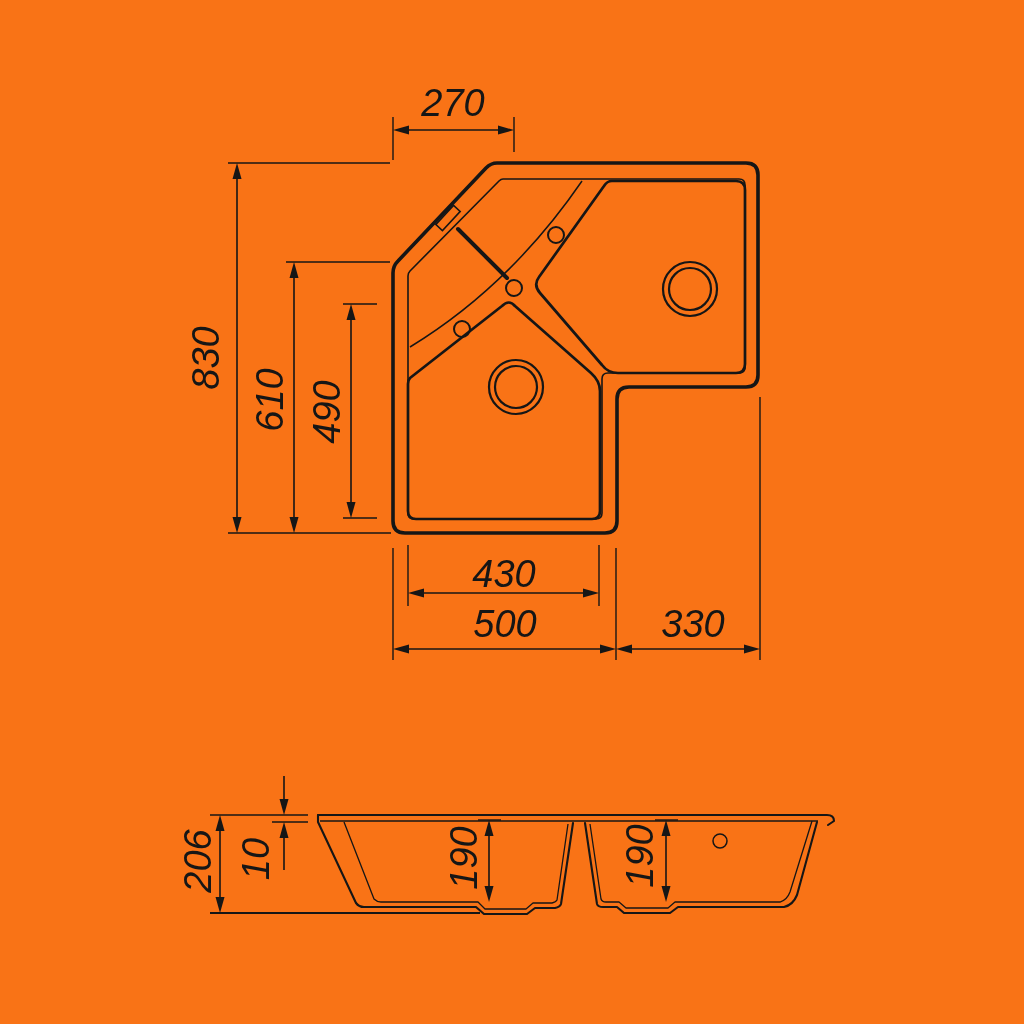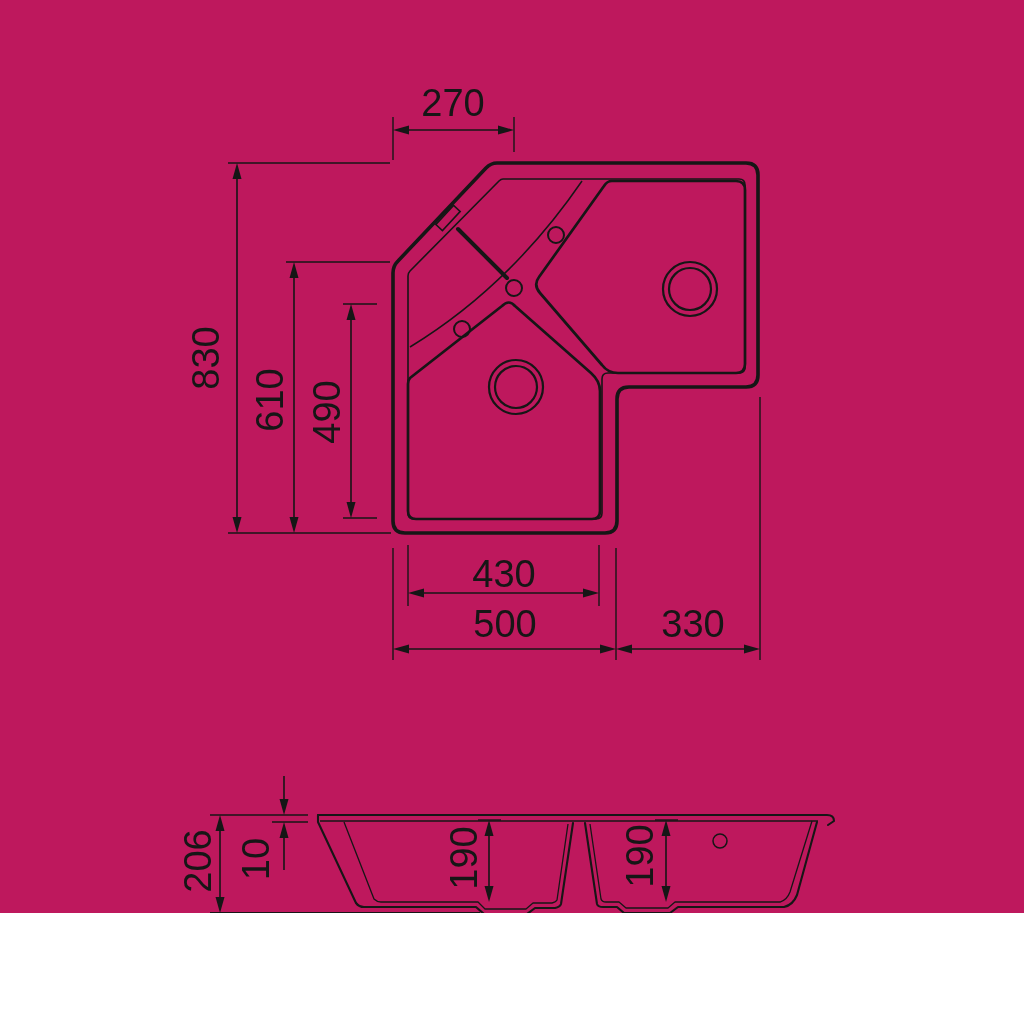--- a/index.html
+++ b/index.html
@@ -1,16 +1,16 @@
 <!DOCTYPE html>
 <html><head>
 <meta charset="utf-8">
 <style>
   html,body{margin:0;padding:0;background:#ffffff;}
-  .stage{width:1024px;height:913px;background:#be185d;position:relative;font-family:"Liberation Sans",sans-serif;}
+  .stage{width:1024px;height:1024px;background:#f97316;position:relative;font-family:"Liberation Sans",sans-serif;font-style:italic;}
   svg{display:block;}
   .ln{fill:none;stroke:#161616;}
   .outer{stroke-width:3.6;stroke-linejoin:round;}
   .bowl{stroke-width:2.7;stroke-linejoin:round;}
   .rim{stroke-width:1.6;}
   .thin{stroke-width:1.5;}
   .prof{stroke-width:2.1;stroke-linejoin:round;stroke-linecap:round;}
   .prof-in{stroke-width:1.3;stroke-linejoin:round;}
   .ext{stroke-width:1.4;}
   .dimln{stroke-width:1.6;}

